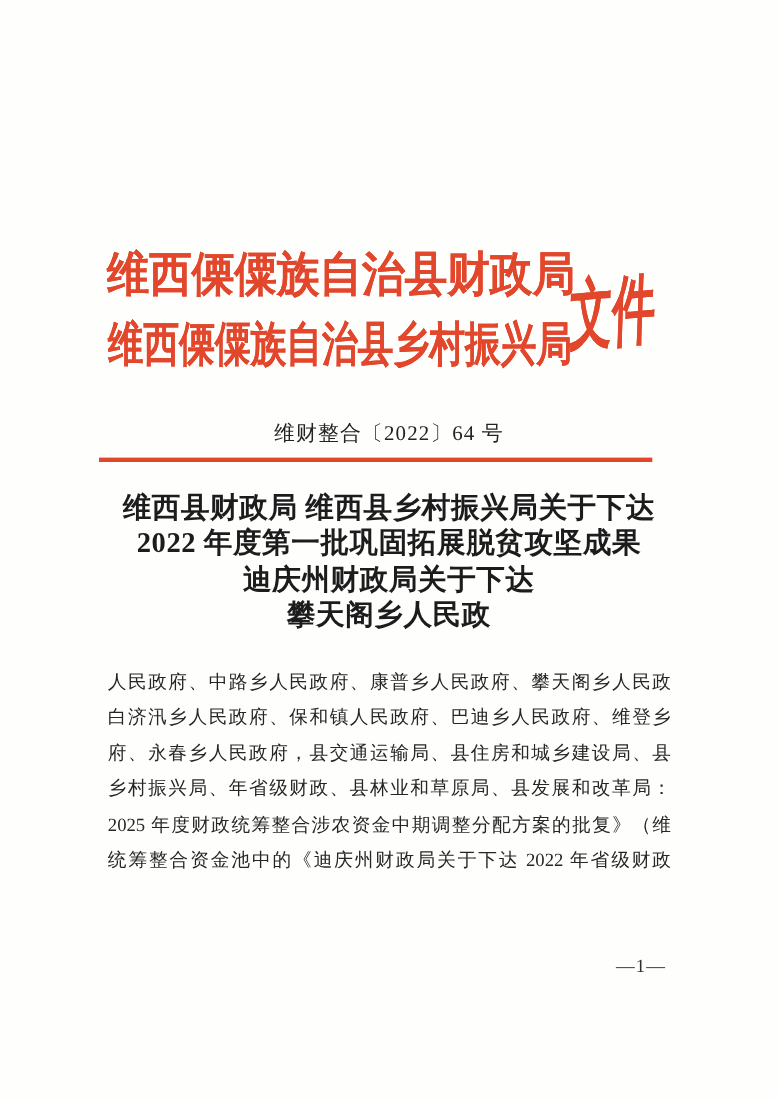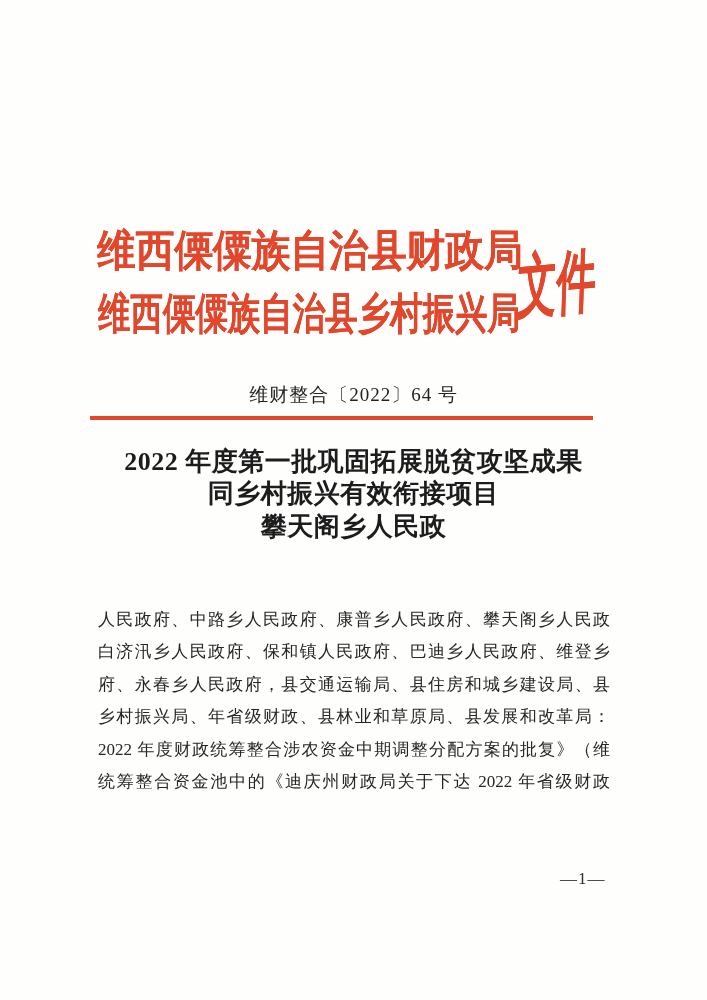--- a/index.html
+++ b/index.html
@@ -99,29 +99,30 @@
 
   <div class="agency-line l1">维西傈僳族自治县财政局</div>
   <div class="agency-line l2">维西傈僳族自治县乡村振兴局</div>
   <div class="doc-type">文件</div>
 
   <div class="doc-number">维财整合〔2022〕64 号</div>
 
   <div class="red-rule"></div>
 
   <div class="title-block">
+    <div>维西县财政局 维西县乡村振兴局关于下达</div>
     <div>2022 年度第一批巩固拓展脱贫攻坚成果</div>
-    <div>同乡村振兴有效衔接项目</div>
+    <div>迪庆州财政局关于下达</div>
     <div>攀天阁乡人民政</div>
   </div>
 
   <div class="body-block">
     <div class="body-line">人民政府、中路乡人民政府、康普乡人民政府、攀天阁乡人民政</div>
     <div class="body-line">白济汛乡人民政府、保和镇人民政府、巴迪乡人民政府、维登乡</div>
     <div class="body-line">府、永春乡人民政府，县交通运输局、县住房和城乡建设局、县</div>
     <div class="body-line">乡村振兴局、年省级财政、县林业和草原局、县发展和改革局：</div>
-    <div class="body-line">2022 年度财政统筹整合涉农资金中期调整分配方案的批复》（维</div>
+    <div class="body-line">2025 年度财政统筹整合涉农资金中期调整分配方案的批复》（维</div>
     <div class="body-line">统筹整合资金池中的《迪庆州财政局关于下达 2022 年省级财政</div>
   </div>
 
   <div class="page-number">—1—</div>
 
 </div>
 
 </body></html>

